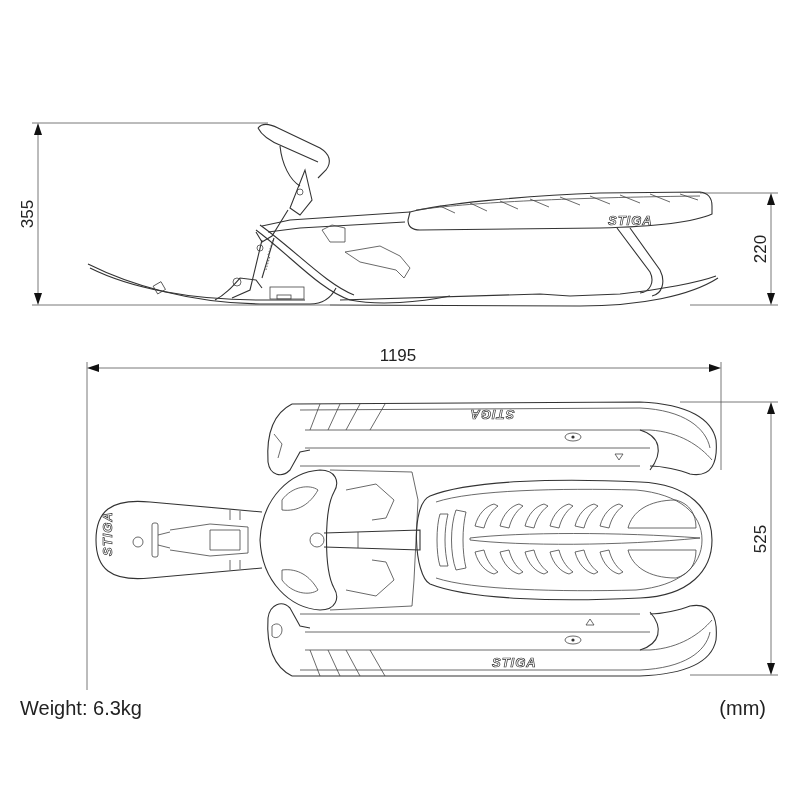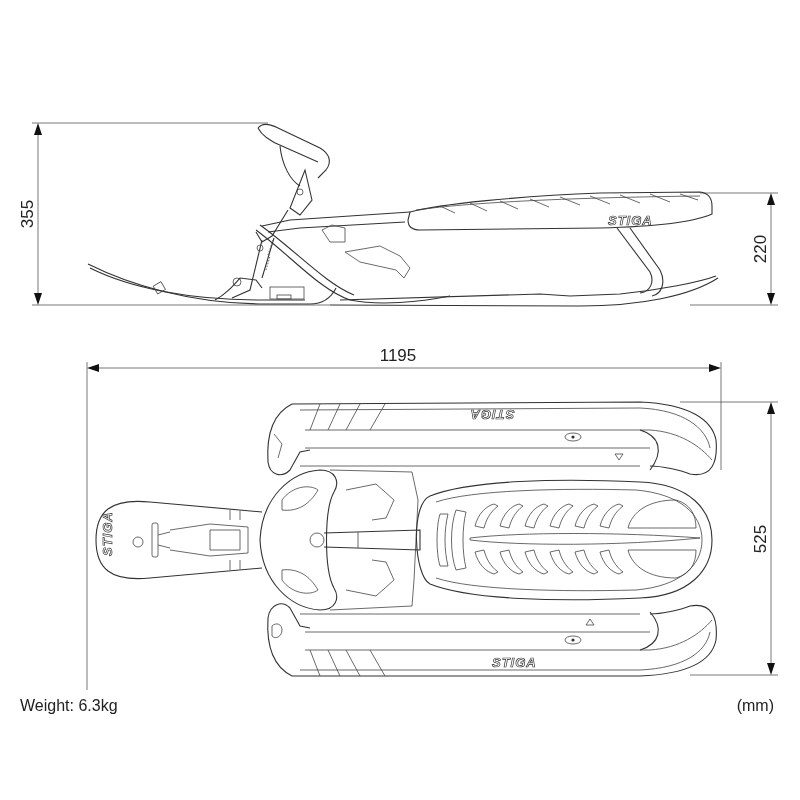--- a/index.html
+++ b/index.html
@@ -1,22 +1,22 @@
 <!DOCTYPE html>
 <html><head>
   <meta charset="utf-8">
   <style>
     html, body { margin: 0; padding: 0; background: #ffffff; }
     body { width: 800px; height: 800px; position: relative; overflow: hidden; font-family: "Liberation Sans", sans-serif; }
     #stage { position: absolute; left: 0; top: 0; width: 800px; height: 800px; }
     svg text { font-family: "Liberation Sans", sans-serif; fill: #222; }
     .dim-label { font-size: 17px; }
-    .footer-text { position: absolute; font-size: 16px; color: #222; top: 697px; }
+    .footer-text { position: absolute; font-size: 20px; color: #222; top: 697px; }
     #weight { left: 20px; }
-    #units { right: 26px; }
+    #units { right: 34px; }
     .ln { fill: none; stroke: #333; stroke-width: 1.1; }
     .ln-thin { fill: none; stroke: #444; stroke-width: 0.8; }
     .dimln { fill: none; stroke: #555; stroke-width: 0.8; }
     .arrow { fill: #111; }
     .logo { font-size: 13px; font-weight: bold; font-style: italic; letter-spacing: 1px; fill: none; stroke: #333; stroke-width: 0.7; }
   </style>
 </head>
 <body>
 
 <div id="stage">

